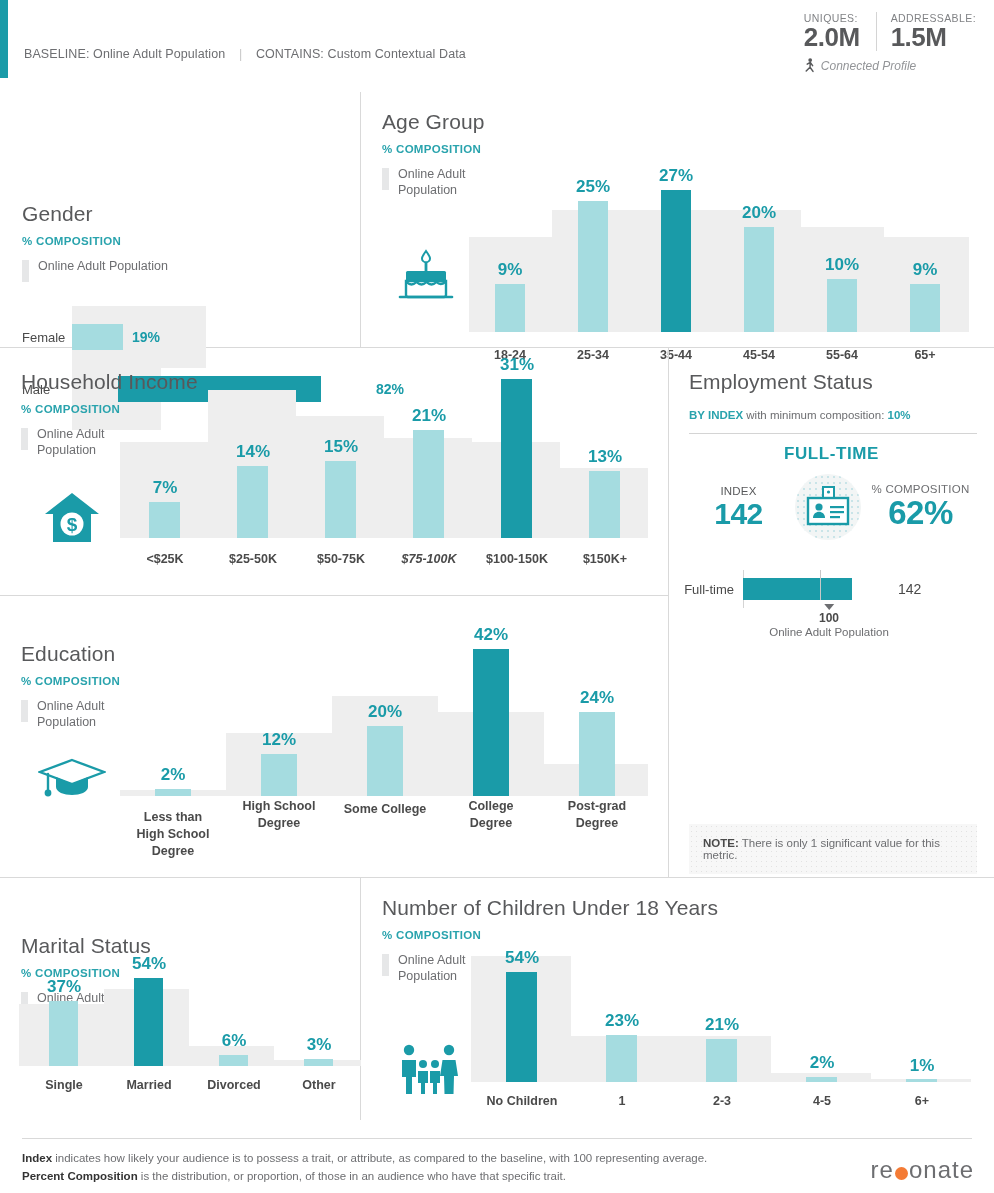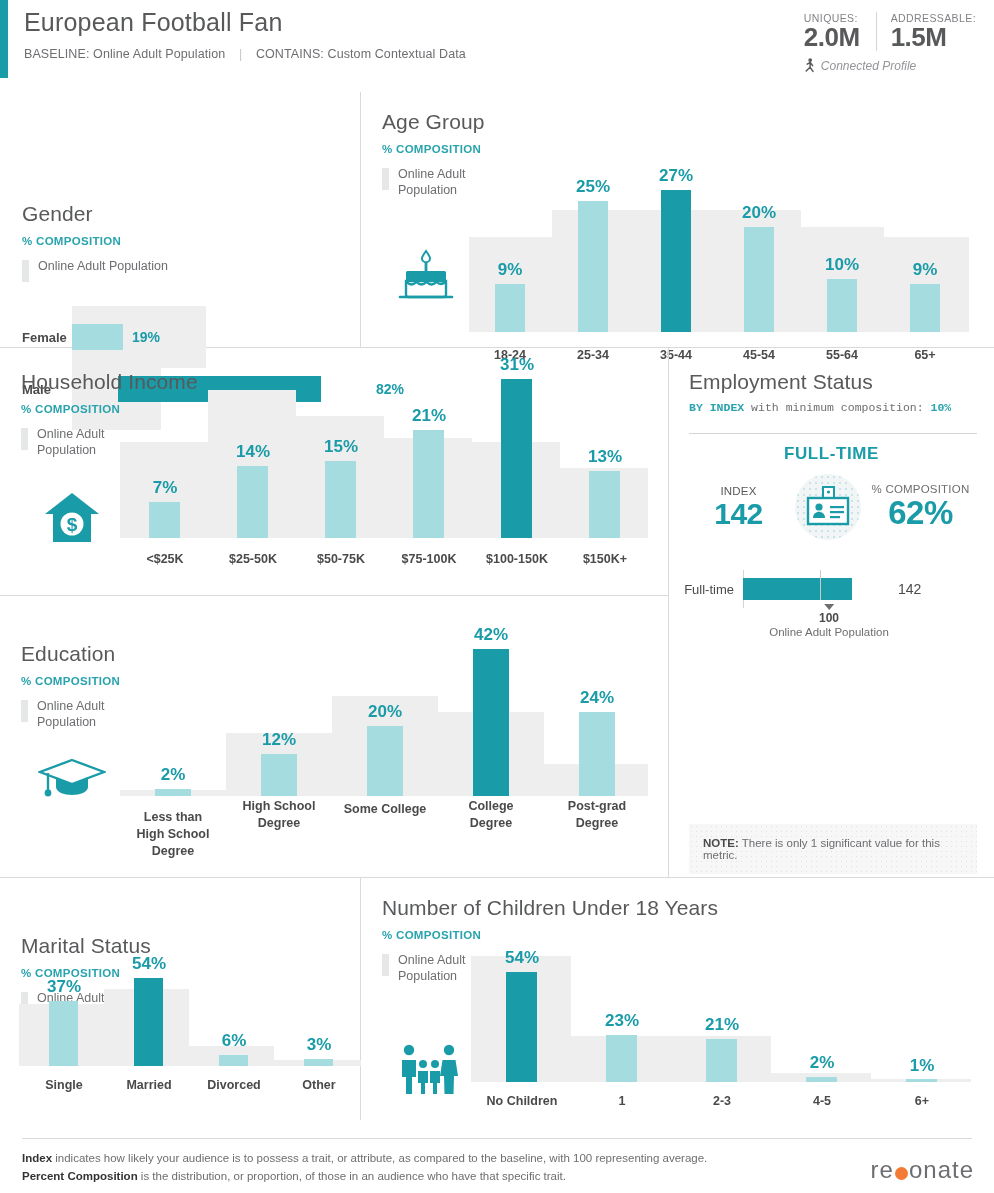--- a/index.html
+++ b/index.html
@@ -57,39 +57,39 @@
   .legend-label { font-size: 12.5px; color: #6d6e71; line-height: 1.25; }
 
   
   .gender-wrap { position: absolute; left: 22px; top: 110px; width: 320px; }
   .gbar-area { position: relative; margin-top: 24px; height: 124px; }
   .gbar-bg {
     position: absolute; left: 50px; top: 0;
     width: 134px; height: 124px; background: #eeeeee;
   }
   .grow { position: absolute; left: 0; height: 34px; display: flex; align-items: center; }
-  .grow-label { width: 50px; font-size: 13px; font-weight: 700; color: #4a4a4a; }
+  .grow-label { width: 50px; font-size: 13px; font-weight: 400; color: #4a4a4a; }
   .gfill { height: 26px; }
   .gval { font-size: 14px; font-weight: 700; color: #1a9ba8; margin-left: 9px; white-space: nowrap; }
   .vplot { position: absolute; }
   .bg-step { position: absolute; bottom: 0; background: #eeeeee; }
   .vbar { position: absolute; bottom: 0; }
   .vval {
     position: absolute; font-size: 17px; font-weight: 700; color: #1a9ba8;
     text-align: center; white-space: nowrap;
   }
   .vcat {
     position: absolute; font-size: 12.5px; font-weight: 700; color: #4a4a4a;
     text-align: center; line-height: 1.35;
   }
   .chart-icon { position: absolute; }
 
   
   .emp-head { position: absolute; left: 20px; top: 22px; width: 290px; }
-  .emp-bi { font-size: 11.5px; color: #6d6e71; margin-top: 7px; font-family: Liberation Mono, monospace; }
+  .emp-bi { font-size: 11.5px; color: #6d6e71; margin-top: 15px; }
   .emp-bi b { color: #29a3ad; font-weight: 700; }
   .emp-bi .pc { color: #29a3ad; font-weight: 700; }
   .emp-rule { position: absolute; left: 20px; top: 85px; width: 288px; height: 1px; background: #d4d4d4; }
   .emp-ft {
     position: absolute; left: 0; top: 96px; width: 325px; text-align: center;
     font-size: 17px; font-weight: 700; color: #1a9ba8; letter-spacing: 0.6px;
   }
   .emp-kpis { position: absolute; left: 0; top: 126px; width: 325px; display: flex; align-items: center; justify-content: center; gap: 10px; }
   .kpi { text-align: center; }
   .kpi-label { font-size: 11.5px; color: #6d6e71; letter-spacing: 0.2px; }
@@ -139,21 +139,20 @@
   .logo-dot {
     display: inline-block; width: 13px; height: 13px; border-radius: 50%;
     background: #f47b35; margin: 0 1px; position: relative; top: 3px;
   }
 </style>
 </head>
 <body>
 
 <div class="header">
   <div class="accent-bar"></div>
-  <div class="title">European Football Fan</div>
   <div class="subtitle">
     <span>BASELINE:</span>
     <span>Online Adult Population</span>
     <span class="sep">|</span>
     <span>CONTAINS:</span>
     <span>Custom Contextual Data</span>
   </div>
 
   <div class="metrics">
     <div class="metrics-row">
@@ -289,21 +288,21 @@
     <div class="vval" style="left:9px;  bottom:92px;  width:72px;">7%</div>
     <div class="vval" style="left:97px; bottom:128px; width:72px;">14%</div>
     <div class="vval" style="left:185px;bottom:133px; width:72px;">15%</div>
     <div class="vval" style="left:273px;bottom:164px; width:72px;">21%</div>
     <div class="vval" style="left:361px;bottom:215px; width:72px;">31%</div>
     <div class="vval" style="left:449px;bottom:123px; width:72px;">13%</div>
 
     <div class="vcat" style="left:2px;  bottom:22px; width:86px;">&lt;$25K</div>
     <div class="vcat" style="left:90px; bottom:22px; width:86px;">$25-50K</div>
     <div class="vcat" style="left:178px;bottom:22px; width:86px;">$50-75K</div>
-    <div class="vcat" style="left:266px;bottom:22px; width:86px;">$75-100K</div>
+    <div class="vcat" style="left:266px;bottom:22px; width:86px;font-style:italic;">$75-100K</div>
     <div class="vcat" style="left:354px;bottom:22px; width:86px;">$100-150K</div>
     <div class="vcat" style="left:442px;bottom:22px; width:86px;">$150K+</div>
   </div>
 </div>
 
 <div class="panel p-educ">
   <div style="position:absolute;left:21px;top:22px;margin-top:24px;">
     <div class="sec-title">Education</div>
     <div class="sec-sub">% COMPOSITION</div>
     <div class="legend" style="max-width:104px;">

